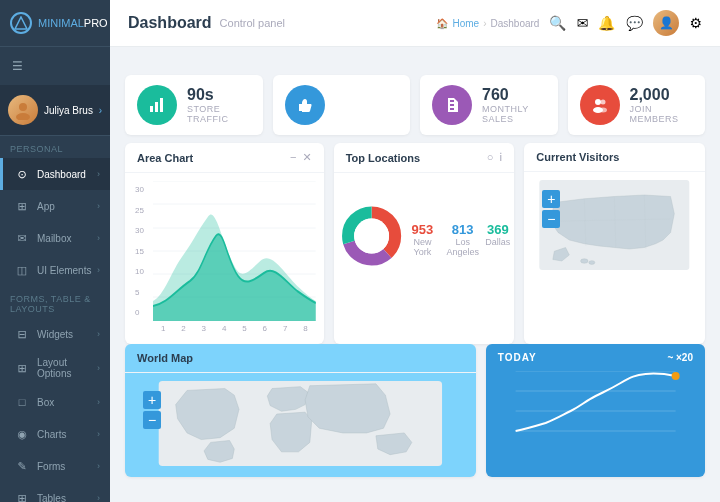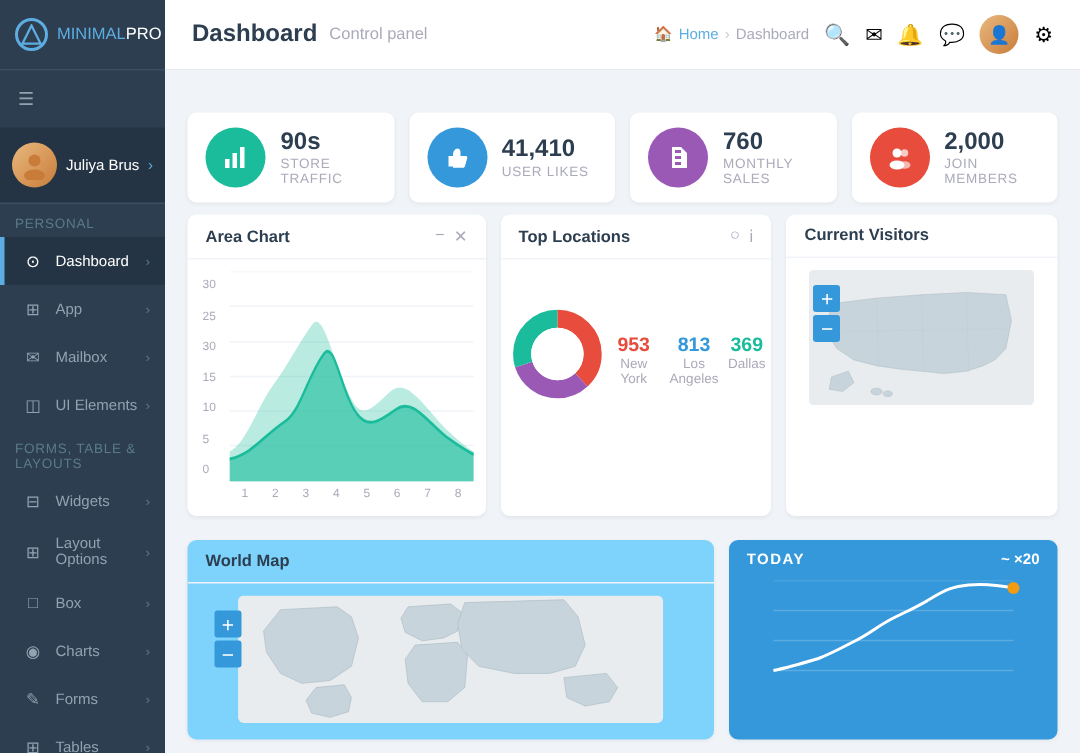--- a/index.html
+++ b/index.html
@@ -40,21 +40,21 @@
     .stat-card { flex: 1; background: #fff; border-radius: 6px; padding: 10px 12px; display: flex; align-items: center; gap: 10px; box-shadow: 0 1px 3px rgba(0,0,0,0.06); }
     .stat-icon { width: 40px; height: 40px; border-radius: 50%; display: flex; align-items: center; justify-content: center; color: #fff; font-size: 16px; flex-shrink: 0; }
     .stat-icon.teal { background: #1abc9c; }
     .stat-icon.blue { background: #3498db; }
     .stat-icon.purple { background: #9b59b6; }
     .stat-icon.red { background: #e74c3c; }
     .stat-num { font-size: 16px; font-weight: 700; color: #2c3e50; }
     .stat-label { font-size: 9px; color: #aab; text-transform: uppercase; letter-spacing: 0.5px; }
 
     
-    .charts-row { display: flex; gap: 10px; padding: 0 15px 16px; }
+    .charts-row { display: flex; gap: 10px; padding: 0 15px 0; }
     .chart-card { background: #fff; border-radius: 6px; box-shadow: 0 1px 3px rgba(0,0,0,0.06); overflow: hidden; }
     .chart-card.area { flex: 1.1; }
     .chart-card.donut { flex: 1; }
     .chart-card.visitors { flex: 1; }
     .chart-header { display: flex; align-items: center; justify-content: space-between; padding: 8px 12px; border-bottom: 1px solid #f0f3f7; }
     .chart-title { font-size: 11px; font-weight: 600; color: #2c3e50; }
     .chart-controls { display: flex; gap: 6px; color: #aab; font-size: 11px; }
     .chart-body { padding: 8px; }
     .y-labels { position: absolute; left: 0; top: 0; height: 140px; display: flex; flex-direction: column; justify-content: space-between; font-size: 8px; color: #aab; padding: 4px 2px; }
 
@@ -203,24 +203,20 @@
       <div>
         <div class="stat-num">90s</div>
         <div class="stat-label">STORE TRAFFIC</div>
       </div>
     </div>
     <div class="stat-card">
       <div class="stat-icon blue">
         <svg width="18" height="18" viewBox="0 0 18 18">
             <path d="M3 8h3V15H3V8zm3-1c0-2 1.5-4 3-4 1.2 0 2 1 2 2.5V8h3.5c.8 0 1.2.6 1 1.4l-1.5 5.5c-.2.6-.7 1-1.3 1H6V7z" fill="#fff"></path>
           </svg>
-      </div>
-      <div>
-        <div class="stat-num">41,410</div>
-        <div class="stat-label">USER LIKES</div>
       </div>
     </div>
     <div class="stat-card">
       <div class="stat-icon purple">
         <svg width="18" height="18" viewBox="0 0 18 18">
             <path d="M5 2h6l4 4v10H5V2zm2 2v2h4V4H7zm0 4v2h4V8H7zm0 4v2h4v-2H7z" fill="#fff"></path>
           </svg>
       </div>
       <div>
         <div class="stat-num">760</div>

